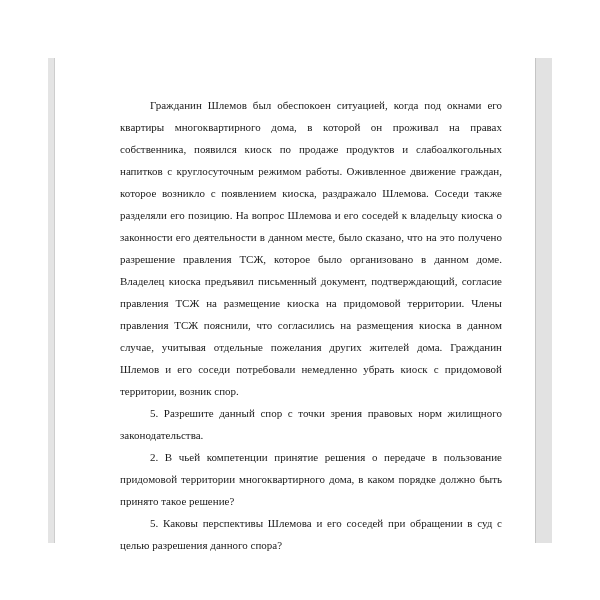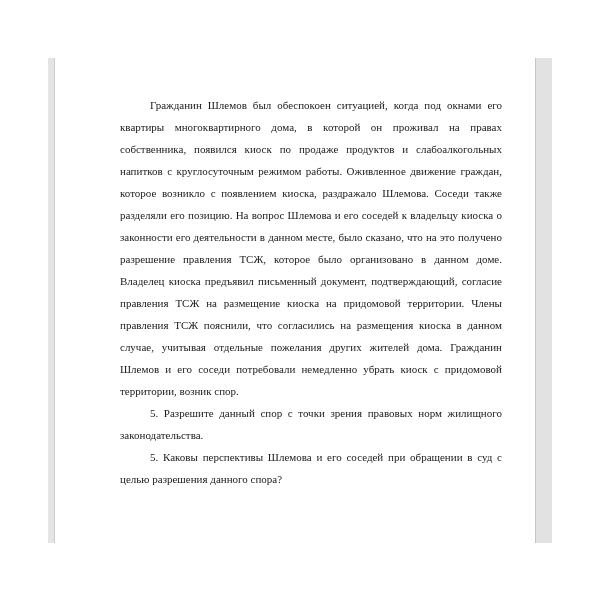--- a/index.html
+++ b/index.html
@@ -53,15 +53,16 @@
 </head>
 <body>
 
 <div class="viewport">
   <div class="side-bar-left"></div>
   <div class="side-bar-right"></div>
 
   <div class="page">
     <p>Гражданин Шлемов был обеспокоен ситуацией, когда под окнами его квартиры многоквартирного дома, в которой он проживал на правах собственника, появился киоск по продаже продуктов и слабоалкогольных напитков с круглосуточным режимом работы. Оживленное движение граждан, которое возникло с появлением киоска, раздражало Шлемова. Соседи также разделяли его позицию. На вопрос Шлемова и его соседей к владельцу киоска о законности его деятельности в данном месте, было сказано, что на это получено разрешение правления ТСЖ, которое было организовано в данном доме. Владелец киоска предъявил письменный документ, подтверждающий, согласие правления ТСЖ на размещение киоска на придомовой территории. Члены правления ТСЖ пояснили, что согласились на размещения киоска в данном случае, учитывая отдельные пожелания других жителей дома. Гражданин Шлемов и его соседи потребовали немедленно убрать киоск с придомовой территории, возник спор.</p>
     <p>5. Разрешите данный спор с точки зрения правовых норм жилищного законодательства.</p>
+    <p>2. В чьей компетенции принятие решения о передаче в пользование придомовой территории многоквартирного дома, в каком порядке должно быть принято такое решение?</p>
     <p>5. Каковы перспективы Шлемова и его соседей при обращении в суд с целью разрешения данного спора?</p>
   </div>
 </div>
 
 </body></html>

